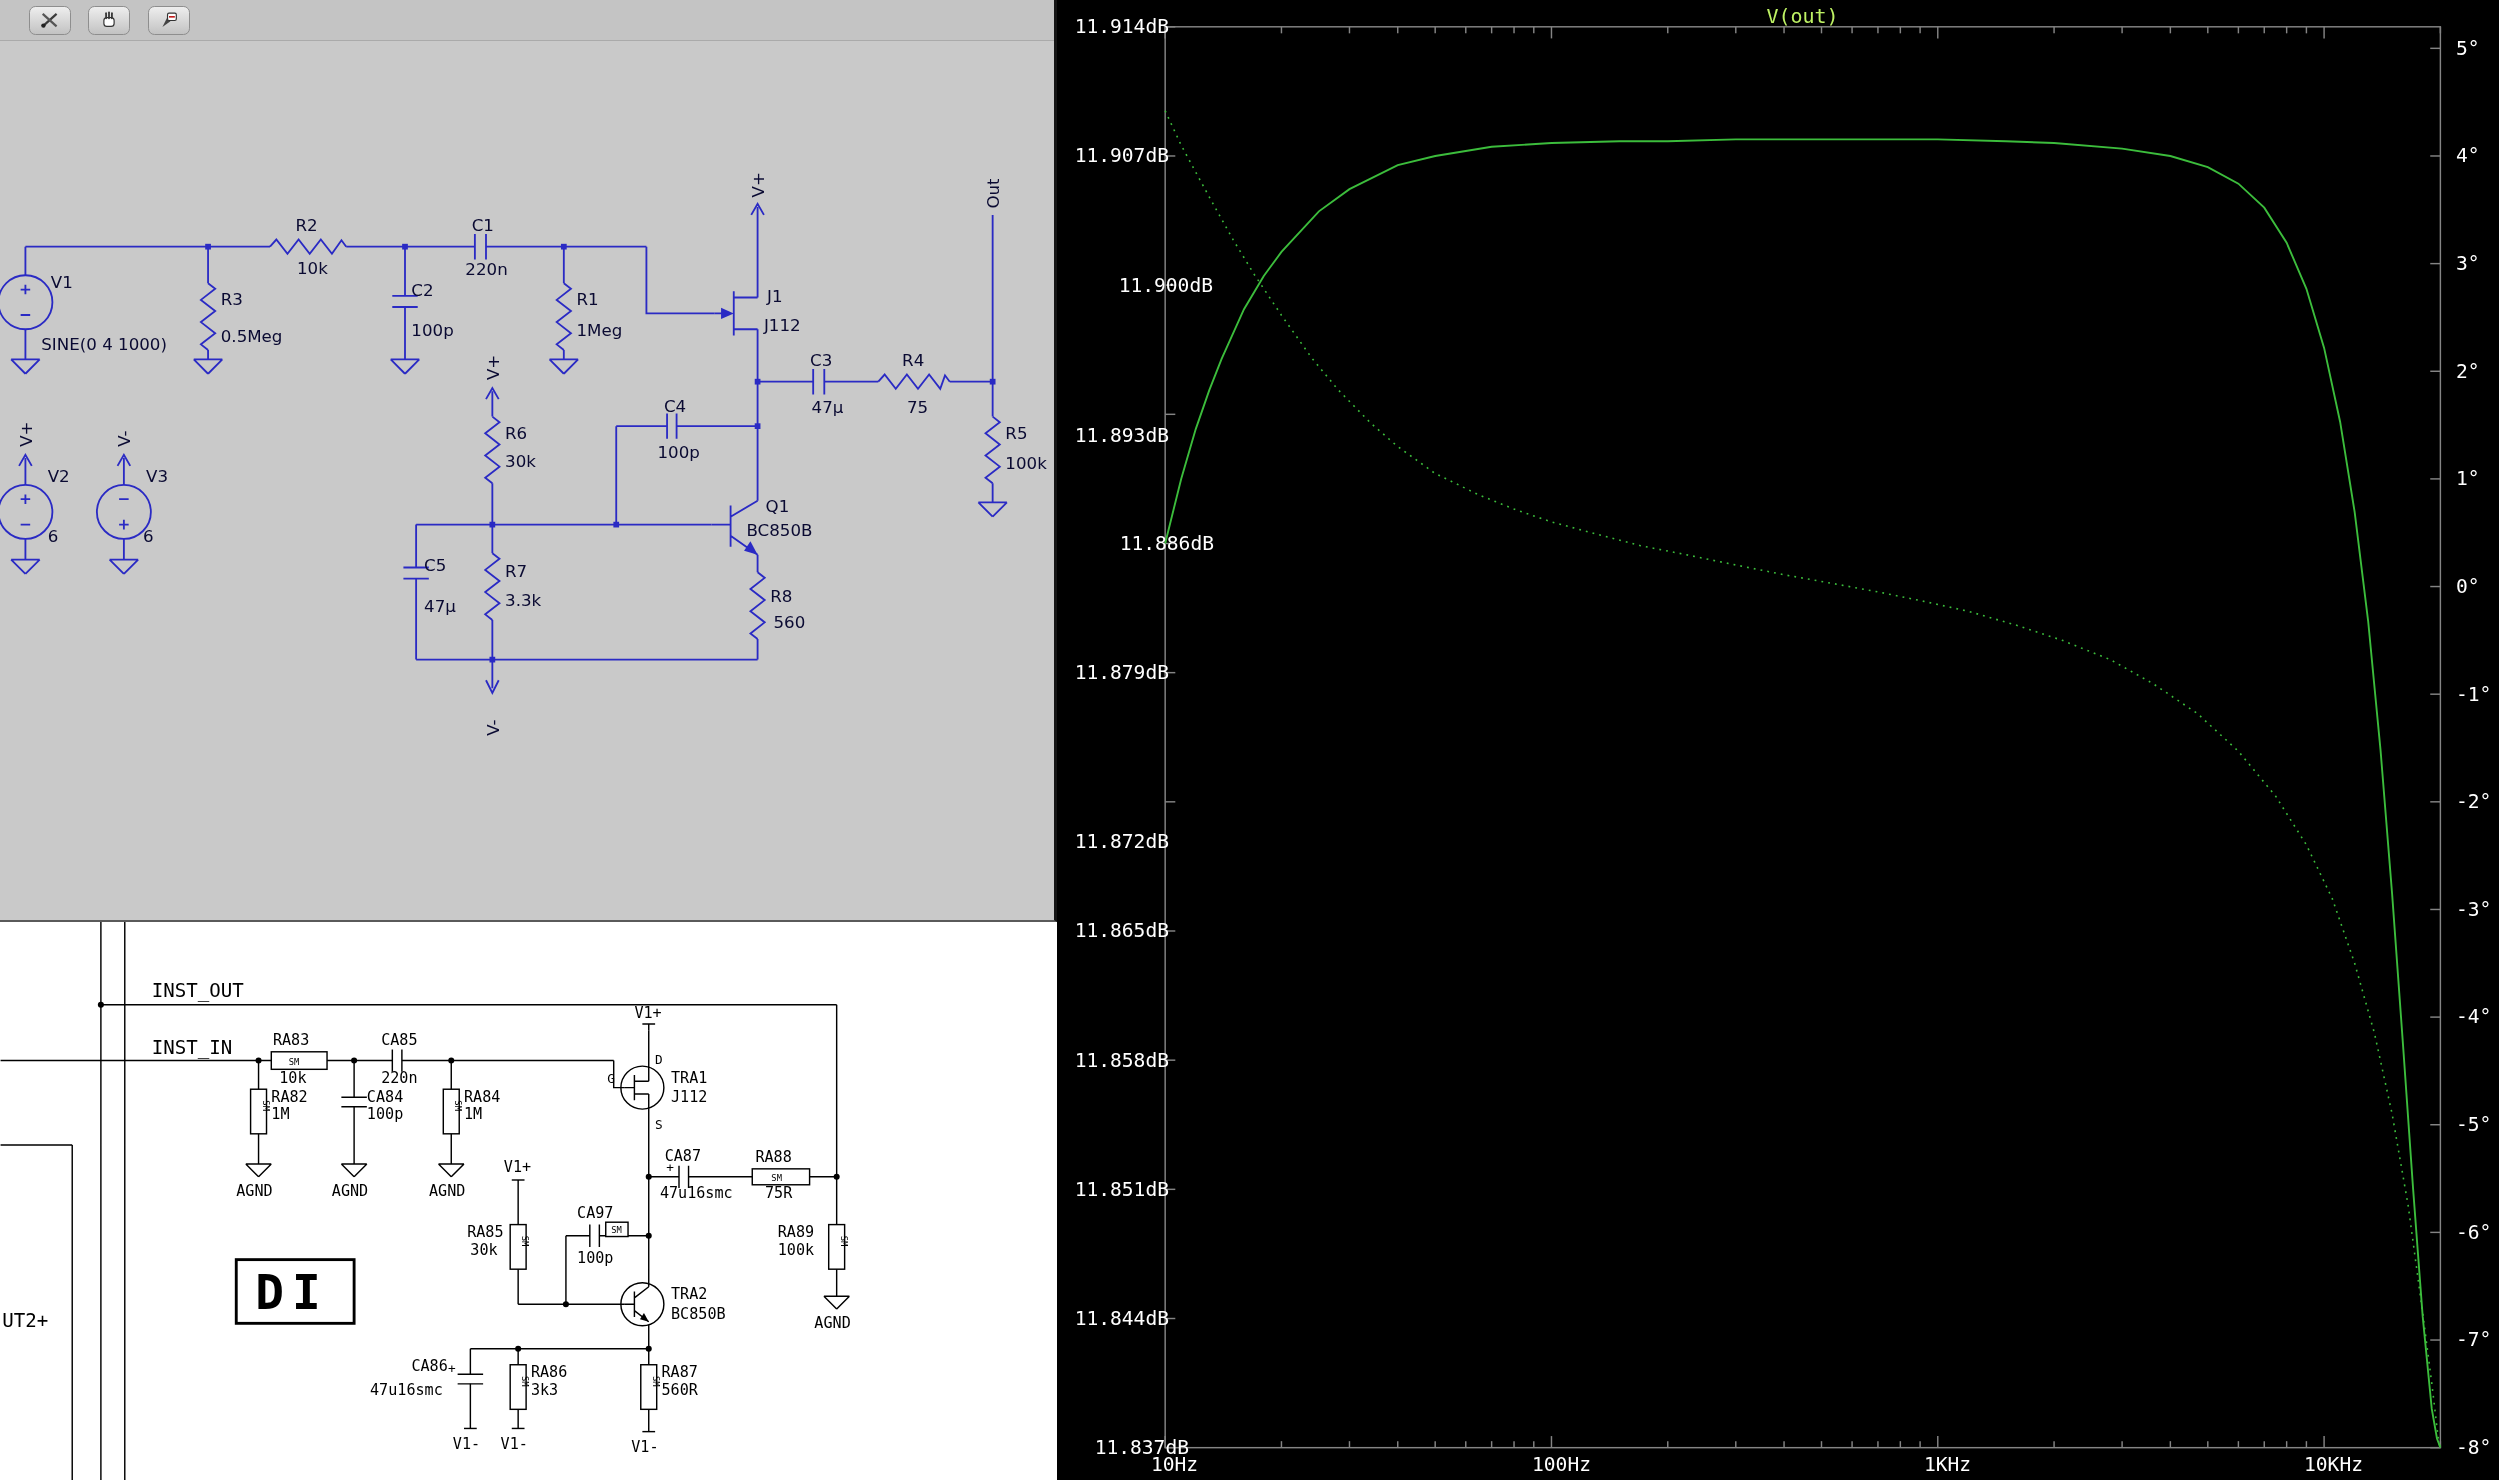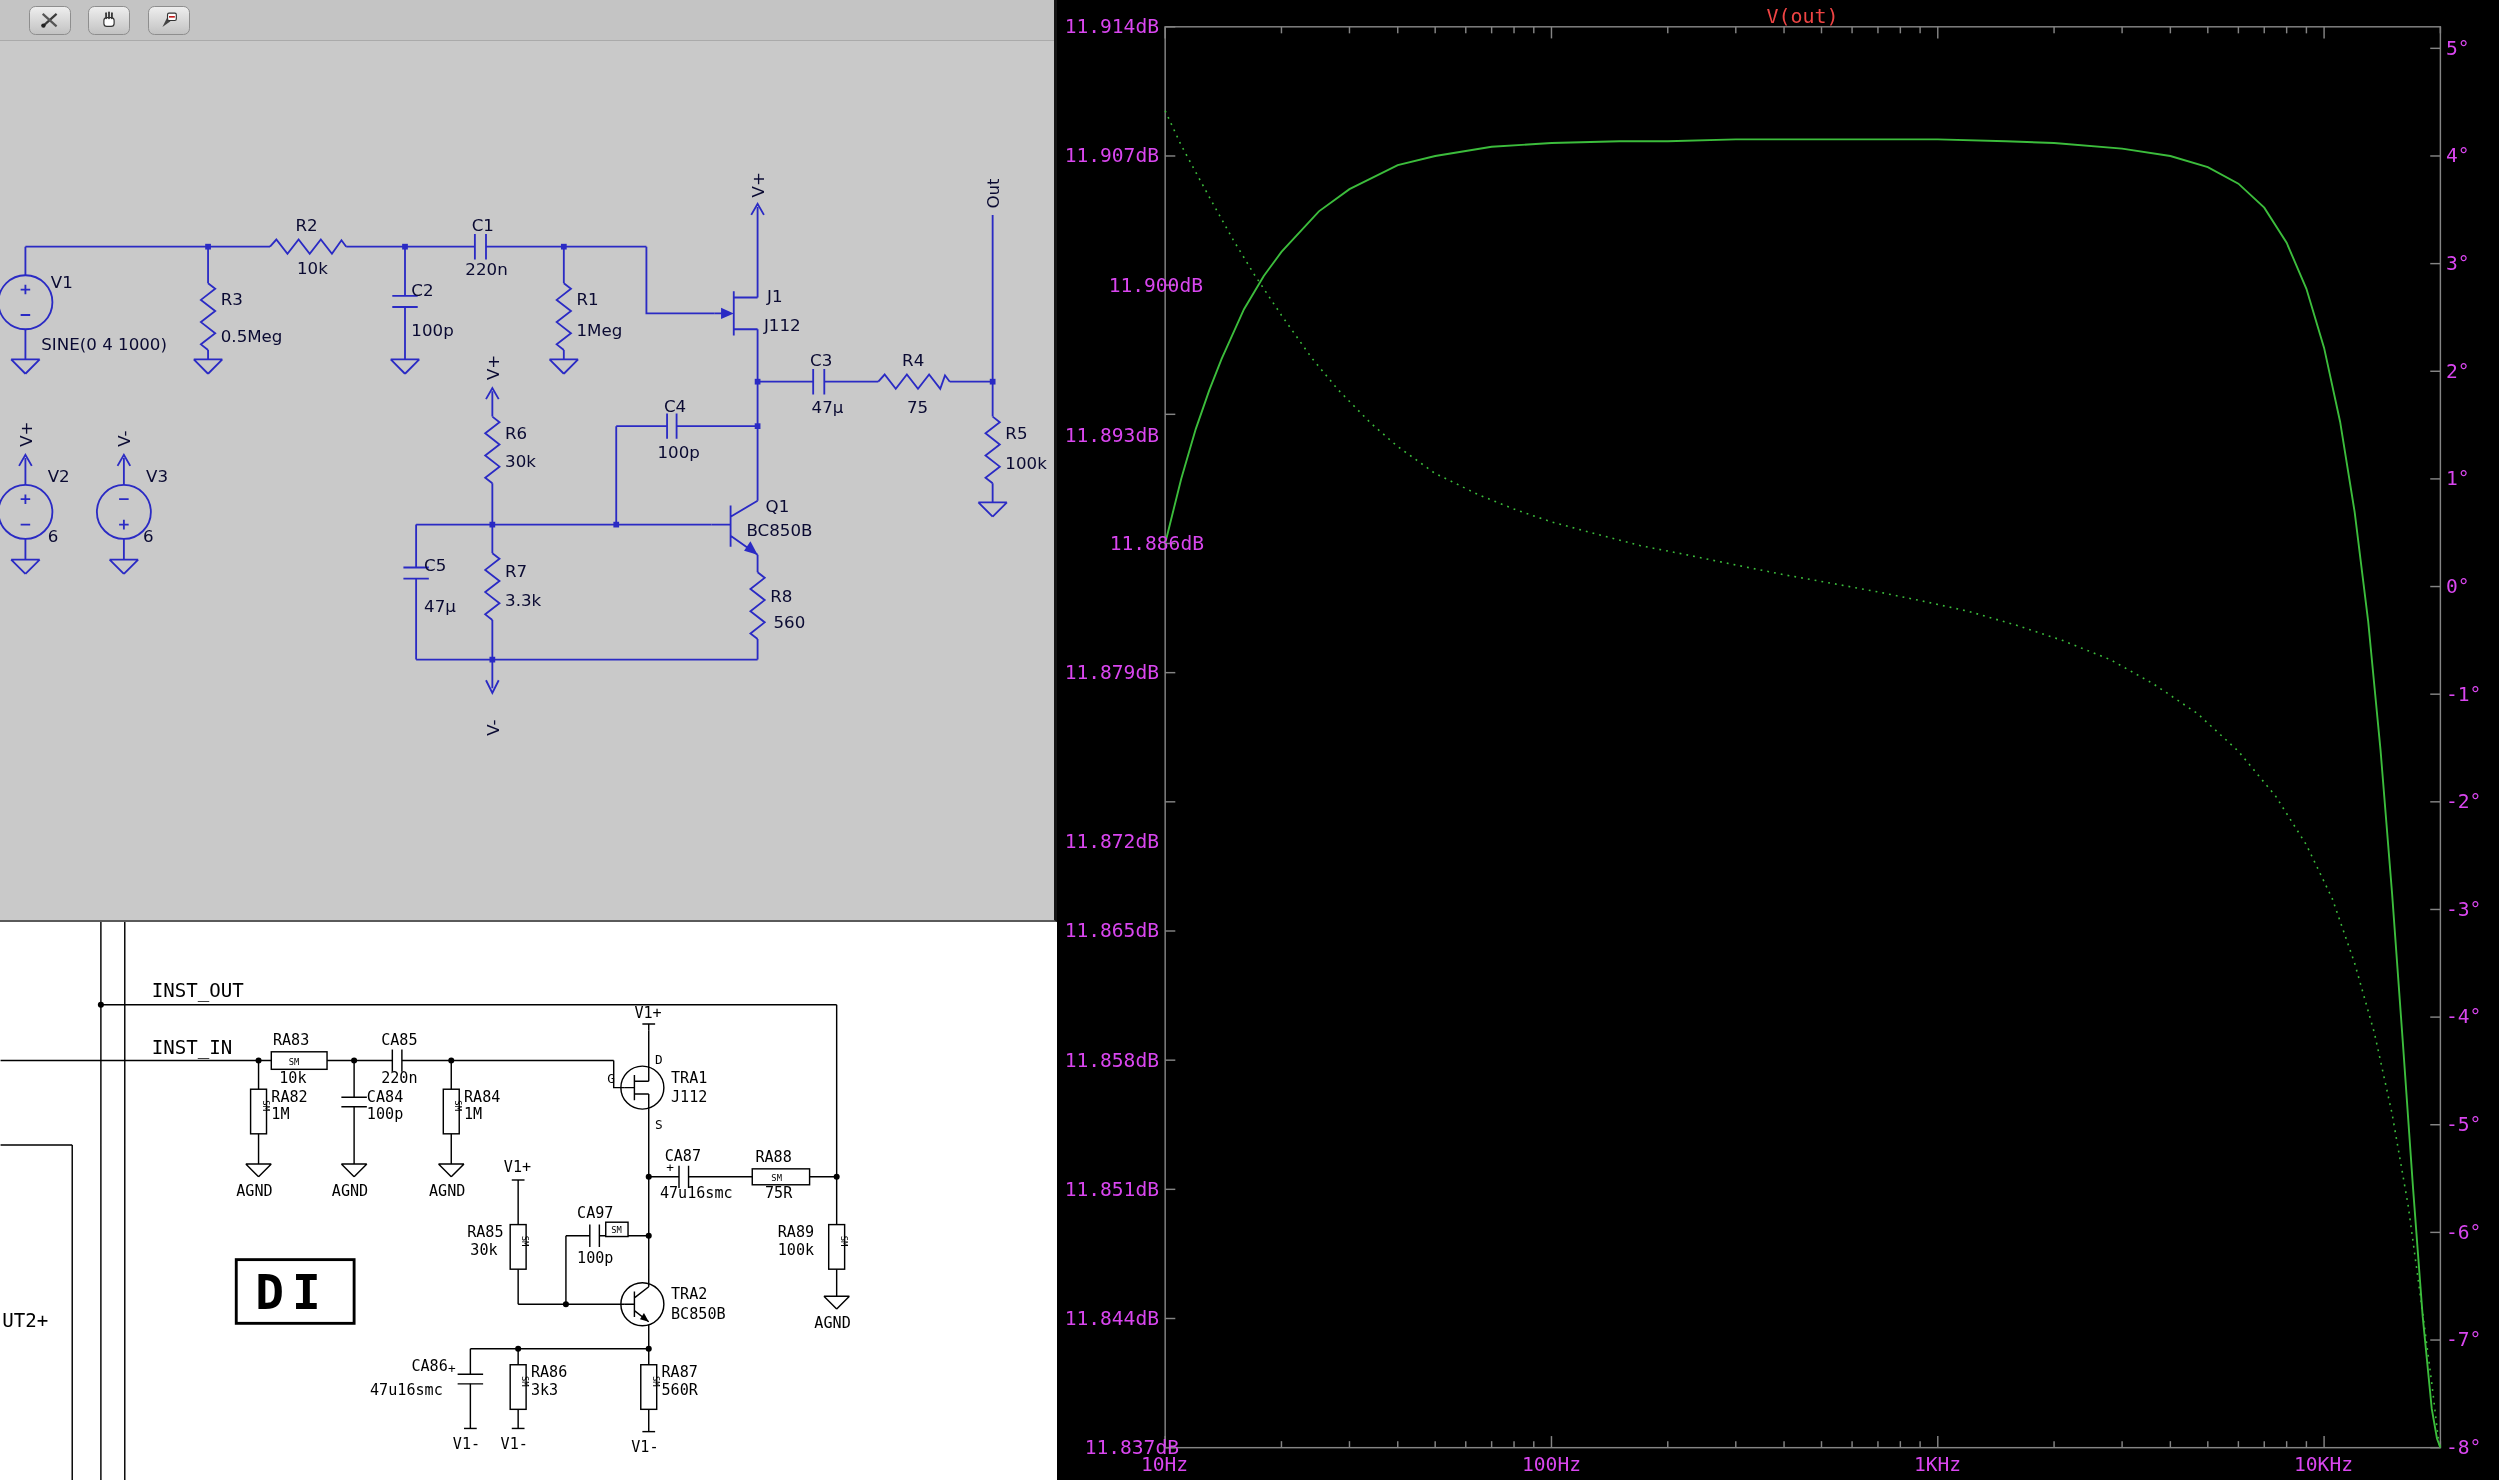--- a/index.html
+++ b/index.html
@@ -29,25 +29,25 @@
   .s2 text{fill:#000;stroke:none;font:9.5px "DejaVu Sans Mono",monospace;}
   .s2 text.net{font-size:12px;}
   .s2 text.tiny{font-size:5.5px;}
   .s2 text.pin{font-size:8px;}
   .s2 text.logo{font:bold 30px "DejaVu Sans Mono",monospace;letter-spacing:5px;}
   .s2 rect.logo-box{fill:none;stroke:#000;stroke-width:1.8px;}
 
   
   .plot-panel{position:absolute;left:1057px;top:0;width:1443px;height:1481px;background:#000;}
   .plot-title{position:absolute;left:108px;top:4.3px;width:1275px;text-align:center;
-     color:#ef4444;font:20px "DejaVu Sans Mono",monospace;}
+     color:#bef264;font:20px "DejaVu Sans Mono",monospace;}
   #plot-svg{position:absolute;left:0;top:0;}
   .plot-border{fill:none;stroke:#848484;stroke-width:2px;}
   .tick{stroke:#848484;stroke-width:2px;}
-  .tickl{position:absolute;color:#d946ef;font:19.6px "DejaVu Sans Mono",monospace;white-space:nowrap;}
+  .tickl{position:absolute;color:#ffffff;font:19.6px "DejaVu Sans Mono",monospace;white-space:nowrap;margin-left:10px;}
   .tickl.left{width:102px;text-align:right;}
   .tickl.xlab{width:101px;text-align:center;}
 </style>
 </head>
 <body>
 
 <section class="schematic-main">
   <div class="toolbar">
     <button class="tool-btn">
       <svg width="22" height="19" viewBox="0 0 30 26">

